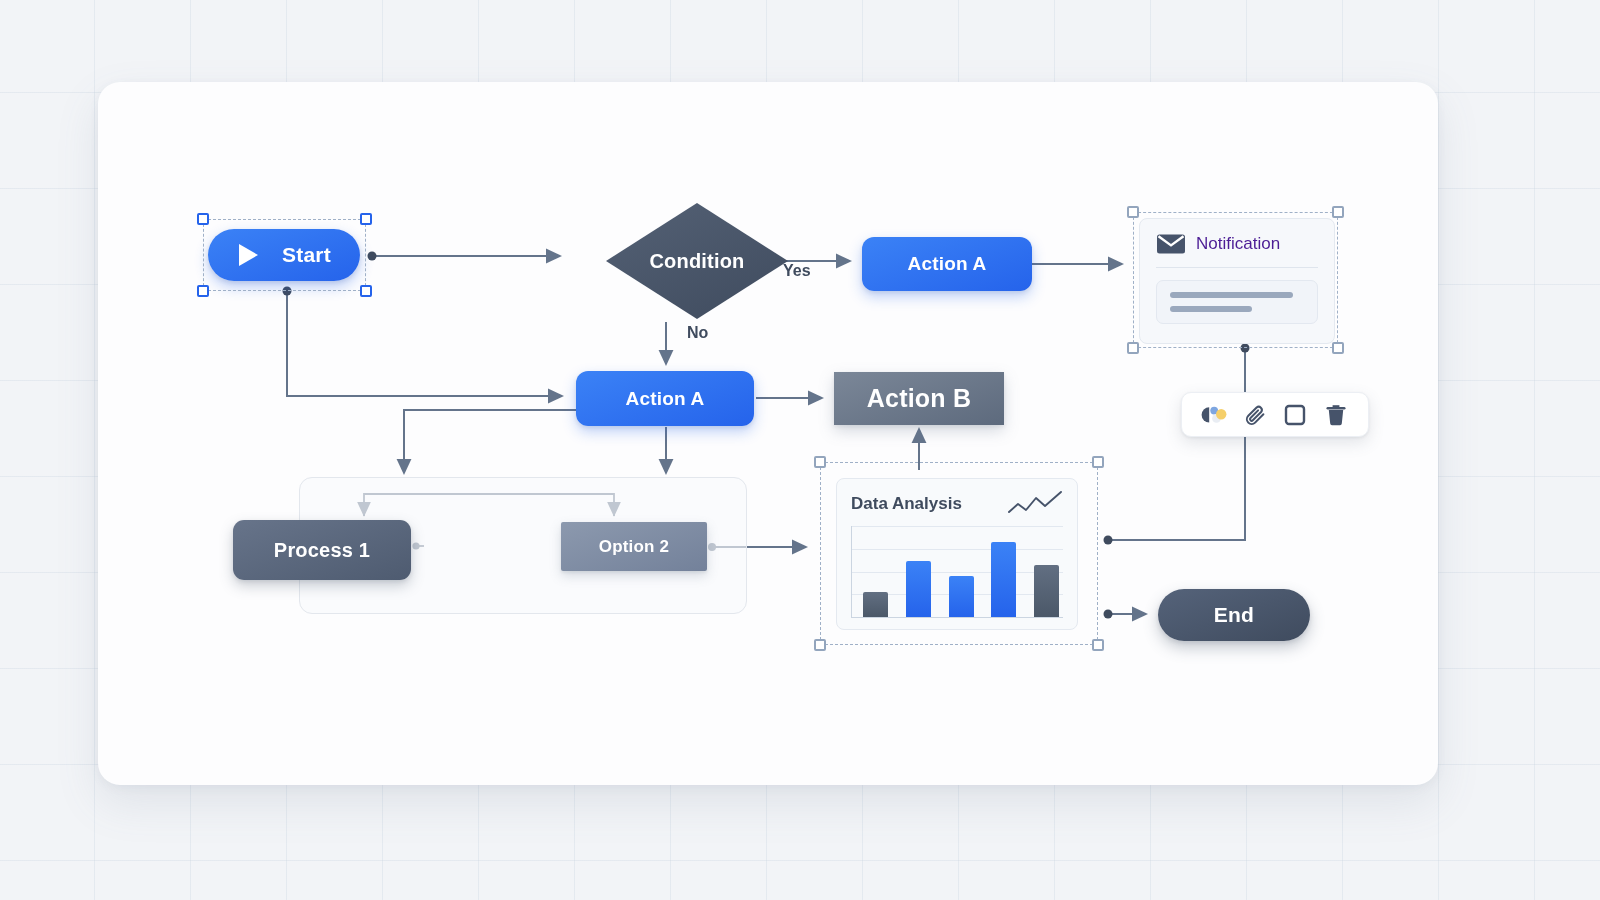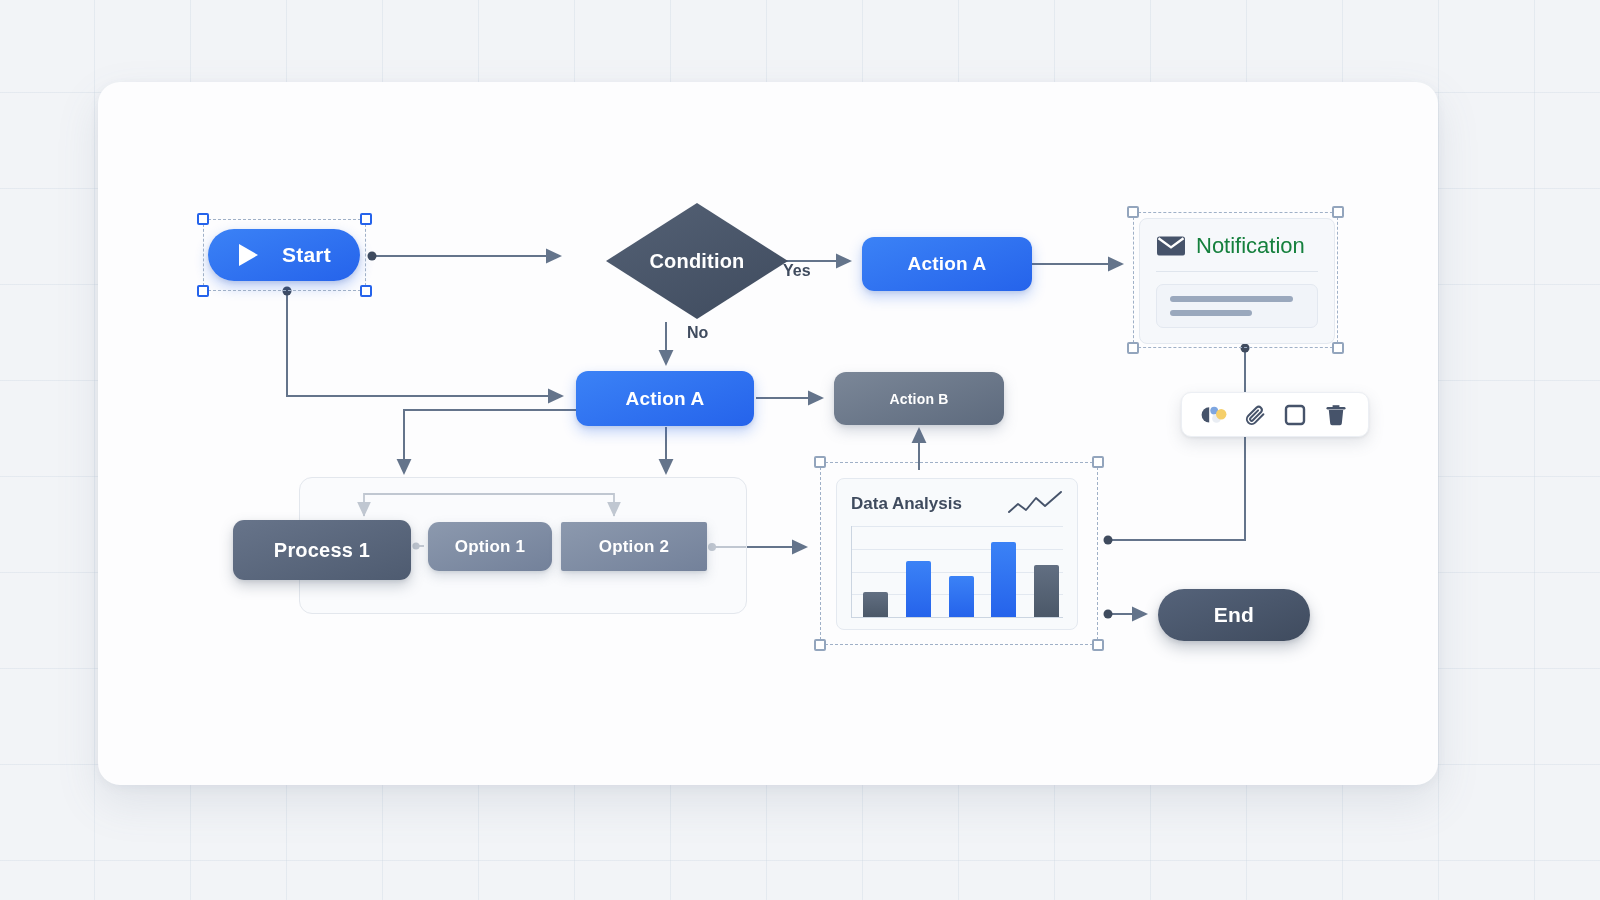--- a/index.html
+++ b/index.html
@@ -99,22 +99,22 @@
     width: 178px; height: 55px;
     border-radius: 12px;
     font-size: 19px;
     background: linear-gradient(160deg, #3b82f6 0%, #2563eb 100%);
     box-shadow: 0 6px 14px rgba(37,99,235,0.28), 0 2px 4px rgba(15,23,42,0.09);
   }
 
   .n-actionB {
     left: 834px; top: 372px;
     width: 170px; height: 53px;
-    border-radius: 12px;
-    font-size: 14px;
+    border-radius: 0;
+    font-size: 25px;
     background: linear-gradient(160deg, #7b8798 0%, #5d6a7d 100%);
     box-shadow: 0 6px 14px rgba(100,116,139,0.26), 0 2px 4px rgba(15,23,42,0.08);
   }
 
   .n-end {
     left: 1158px; top: 589px;
     width: 152px; height: 52px;
     border-radius: 26px;
     font-size: 21px;
     background: linear-gradient(160deg, #55637a 0%, #3f4b5e 100%);
@@ -178,22 +178,22 @@
     border: 1px solid #e4e9f0;
     border-radius: 8px;
     padding: 14px 16px 0 16px;
   }
   .notif-head {
     display: flex;
     align-items: center;
     gap: 10px;
   }
   .notif-title {
-    font-size: 22px;
-    color: #15803d;
+    font-size: 17px;
+    color: #4c1d95;
     font-weight: 500;
   }
   .notif-divider {
     margin-top: 12px;
     height: 1px;
     background: #dfe5ed;
   }
   .notif-body {
     margin-top: 12px;
     height: 44px;
@@ -387,23 +387,20 @@
   </div>
 
   <div class="node n-actionB">
     <span>Action B</span>
   </div>
 
   <div class="node n-process1">
     <span>Process 1</span>
   </div>
 
-  <div class="node n-option1">
-    <span>Option 1</span>
-  </div>
 
   <div class="node n-option2">
     <span>Option 2</span>
   </div>
 
   <div class="node n-end">
     <span>End</span>
   </div>
 
   <div class="edge-label lbl-yes">Yes</div>

